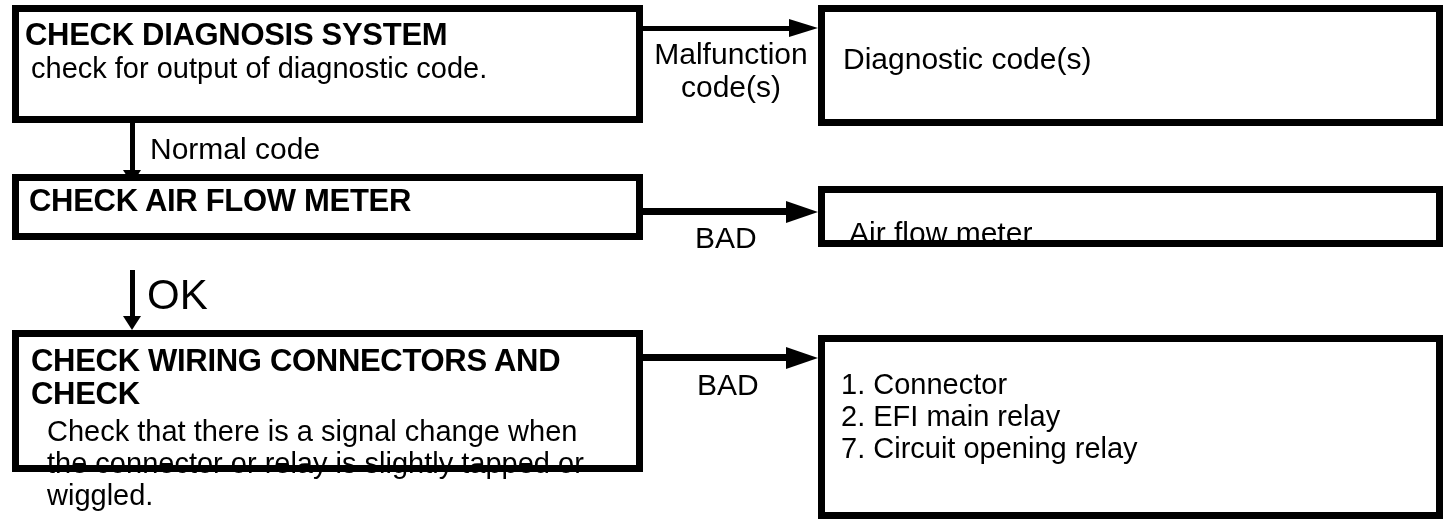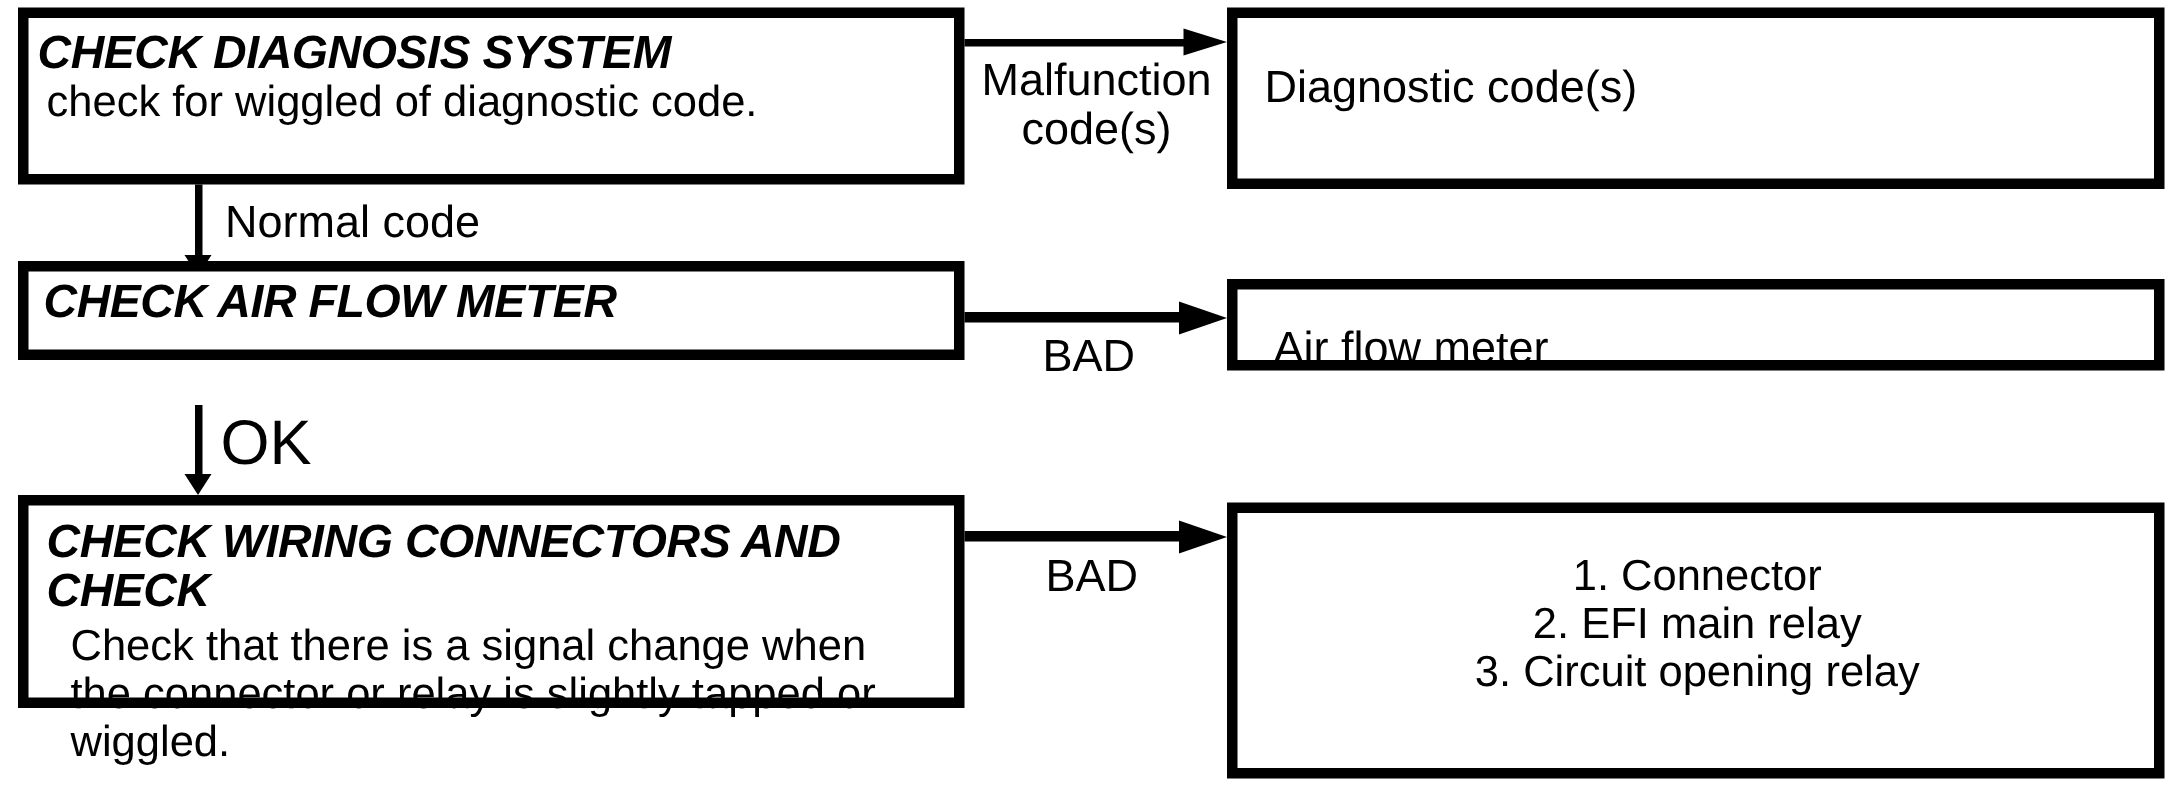--- a/index.html
+++ b/index.html
@@ -30,37 +30,36 @@
   .box-res1  { left: 818px; top: 5px;   width: 625px; height: 121px; padding: 31px 14px 0 18px; }
   .box-res2  { left: 818px; top: 186px; width: 625px; height: 61px;  padding: 24px 14px 0 24px; }
   .box-res3  { left: 818px; top: 335px; width: 625px; height: 184px; padding: 26px 14px 0 16px; }
 
   .step-title {
     font-size: 31px;
     font-weight: bold;
     line-height: 33px;
     letter-spacing: -0.3px;
     white-space: nowrap;
-    font-style: italic;
   }
   .step-title.wrap { white-space: normal; }
   .step-body {
     font-size: 29px;
     line-height: 32px;
     margin-left: 6px;
     margin-top: 1px;
   }
   .box-step3 .step-body { margin-left: 16px; margin-top: 5px; }
   .result-text {
     font-size: 30px;
     line-height: 32px;
     white-space: nowrap;
   }
   .result-list { font-size: 29px; line-height: 32px; }
-  .result-list .list-item { white-space: nowrap; text-align: center; }
+  .result-list .list-item { white-space: nowrap; }
 
   
   .conn-label {
     position: absolute;
     font-size: 30px;
     line-height: 33px;
     white-space: nowrap;
   }
   .label-malfunction {
     left: 645px; top: 37px; width: 172px;
@@ -90,21 +89,21 @@
   .v-stem2 { left: 130px; top: 270px; width: 5px; height: 47px; }
   .v-head2 { left: 123px; top: 316px; border-width: 14px 9.5px 0 9.5px; border-top-color: #000000; }
 </style>
 </head>
 <body>
 
 <div class="canvas">
 
   <div class="box box-step1">
     <div class="step-title">CHECK DIAGNOSIS SYSTEM</div>
-    <div class="step-body">check for wiggled of diagnostic code.</div>
+    <div class="step-body">check for output of diagnostic code.</div>
   </div>
 
   <div class="box box-res1">
     <div class="result-text">Diagnostic code(s)</div>
   </div>
 
   <div class="stem h-stem1"></div>
   <div class="head h-head1"></div>
   <div class="conn-label label-malfunction">Malfunction code(s)</div>
 
@@ -133,21 +132,21 @@
       <div>CHECK WIRING CONNECTORS AND</div>
       <div>CHECK</div>
     </div>
     <div class="step-body">Check that there is a signal change when the connector or relay is slightly tapped or wiggled.</div>
   </div>
 
   <div class="box box-res3">
     <div class="result-list">
       <div class="list-item">1. Connector</div>
       <div class="list-item">2. EFI main relay</div>
-      <div class="list-item">3. Circuit opening relay</div>
+      <div class="list-item">7. Circuit opening relay</div>
     </div>
   </div>
 
   <div class="stem h-stem3"></div>
   <div class="head h-head3"></div>
   <div class="conn-label label-bad2">BAD</div>
 
 </div>
 
 </body></html>

